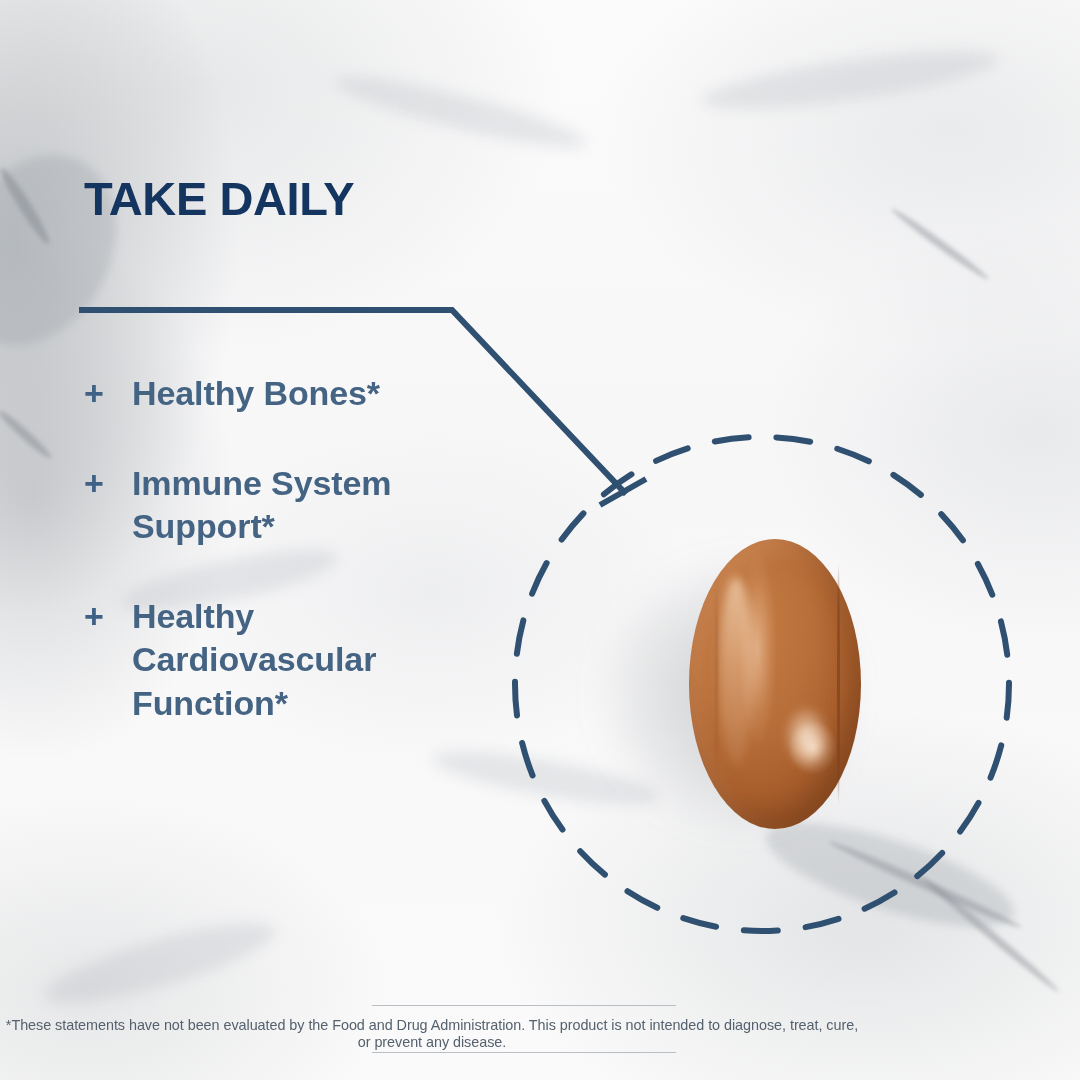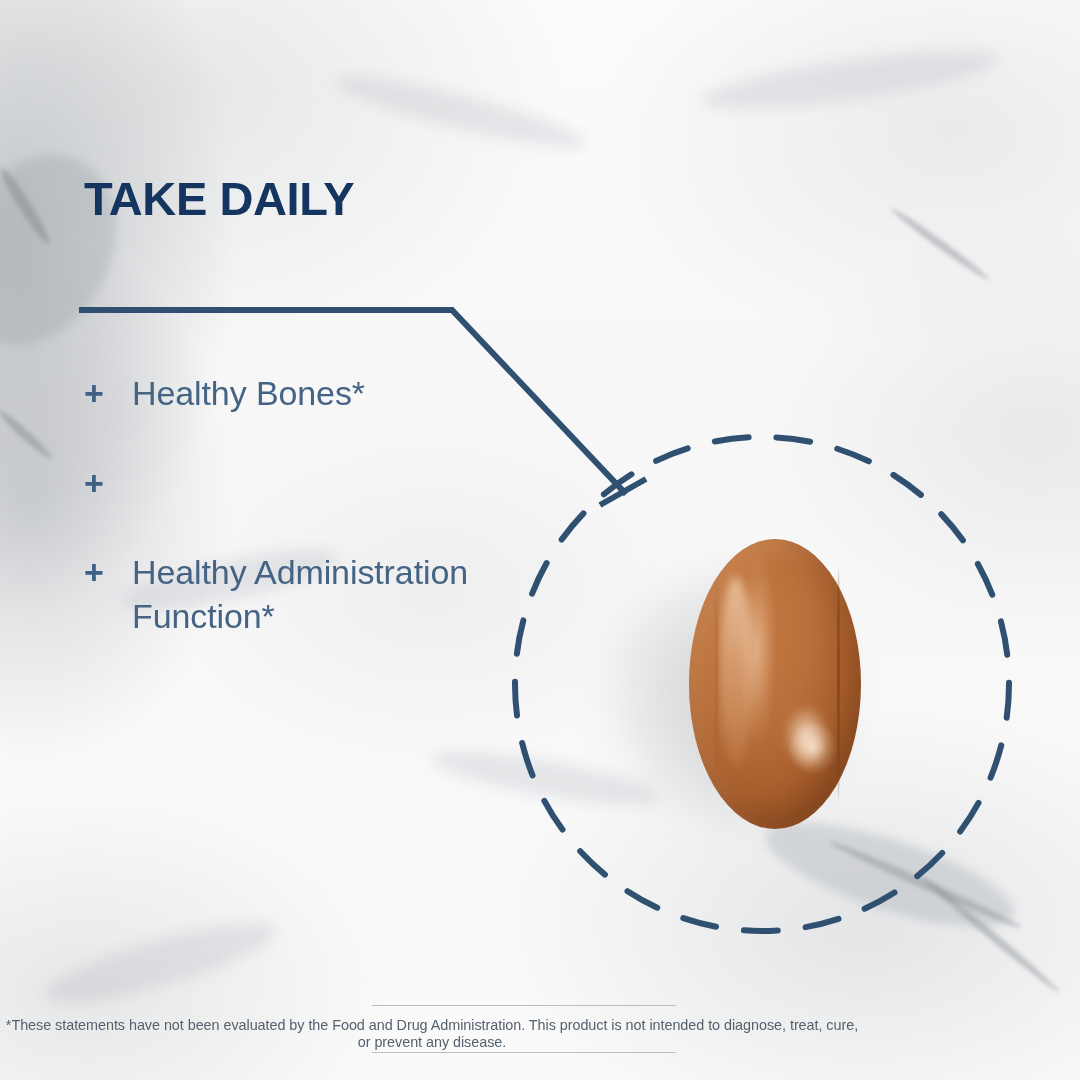--- a/index.html
+++ b/index.html
@@ -81,21 +81,21 @@
     flex: 0 0 auto;
     width: 48px;
     color: #3f6186;
     font-size: 34px;
     font-weight: 700;
     line-height: 1.28;
   }
   .benefit-text {
     color: #456484;
     font-size: 34px;
-    font-weight: 400;
+    font-weight: 700;
     line-height: 1.28;
     letter-spacing: -0.1px;
   }
 
   
   .shadow-blob {
     position: absolute;
     left: 596px;
     top: 556px;
     width: 250px;
@@ -212,24 +212,25 @@
     <circle cx="762" cy="684" r="247" fill="none" stroke="#2f5070" stroke-width="6" stroke-linecap="round" stroke-dasharray="34 28"></circle>
   </svg>
 
   <div class="benefits">
     <div class="benefit">
       <span class="bullet">+</span>
       <span class="benefit-text">Healthy Bones*</span>
     </div>
     <div class="benefit">
       <span class="bullet">+</span>
+      <span class="benefit-text">Immune System Support*</span>
     </div>
     <div class="benefit">
       <span class="bullet">+</span>
-      <span class="benefit-text">Healthy Administration Function*</span>
+      <span class="benefit-text">Healthy Cardiovascular Function*</span>
     </div>
   </div>
 
   <div class="shadow-blob"></div>
   <div class="softgel">
     <div class="gloss"></div>
     <div class="gloss2"></div>
     <div class="seam-left"></div>
     <div class="seam"></div>
   </div>

